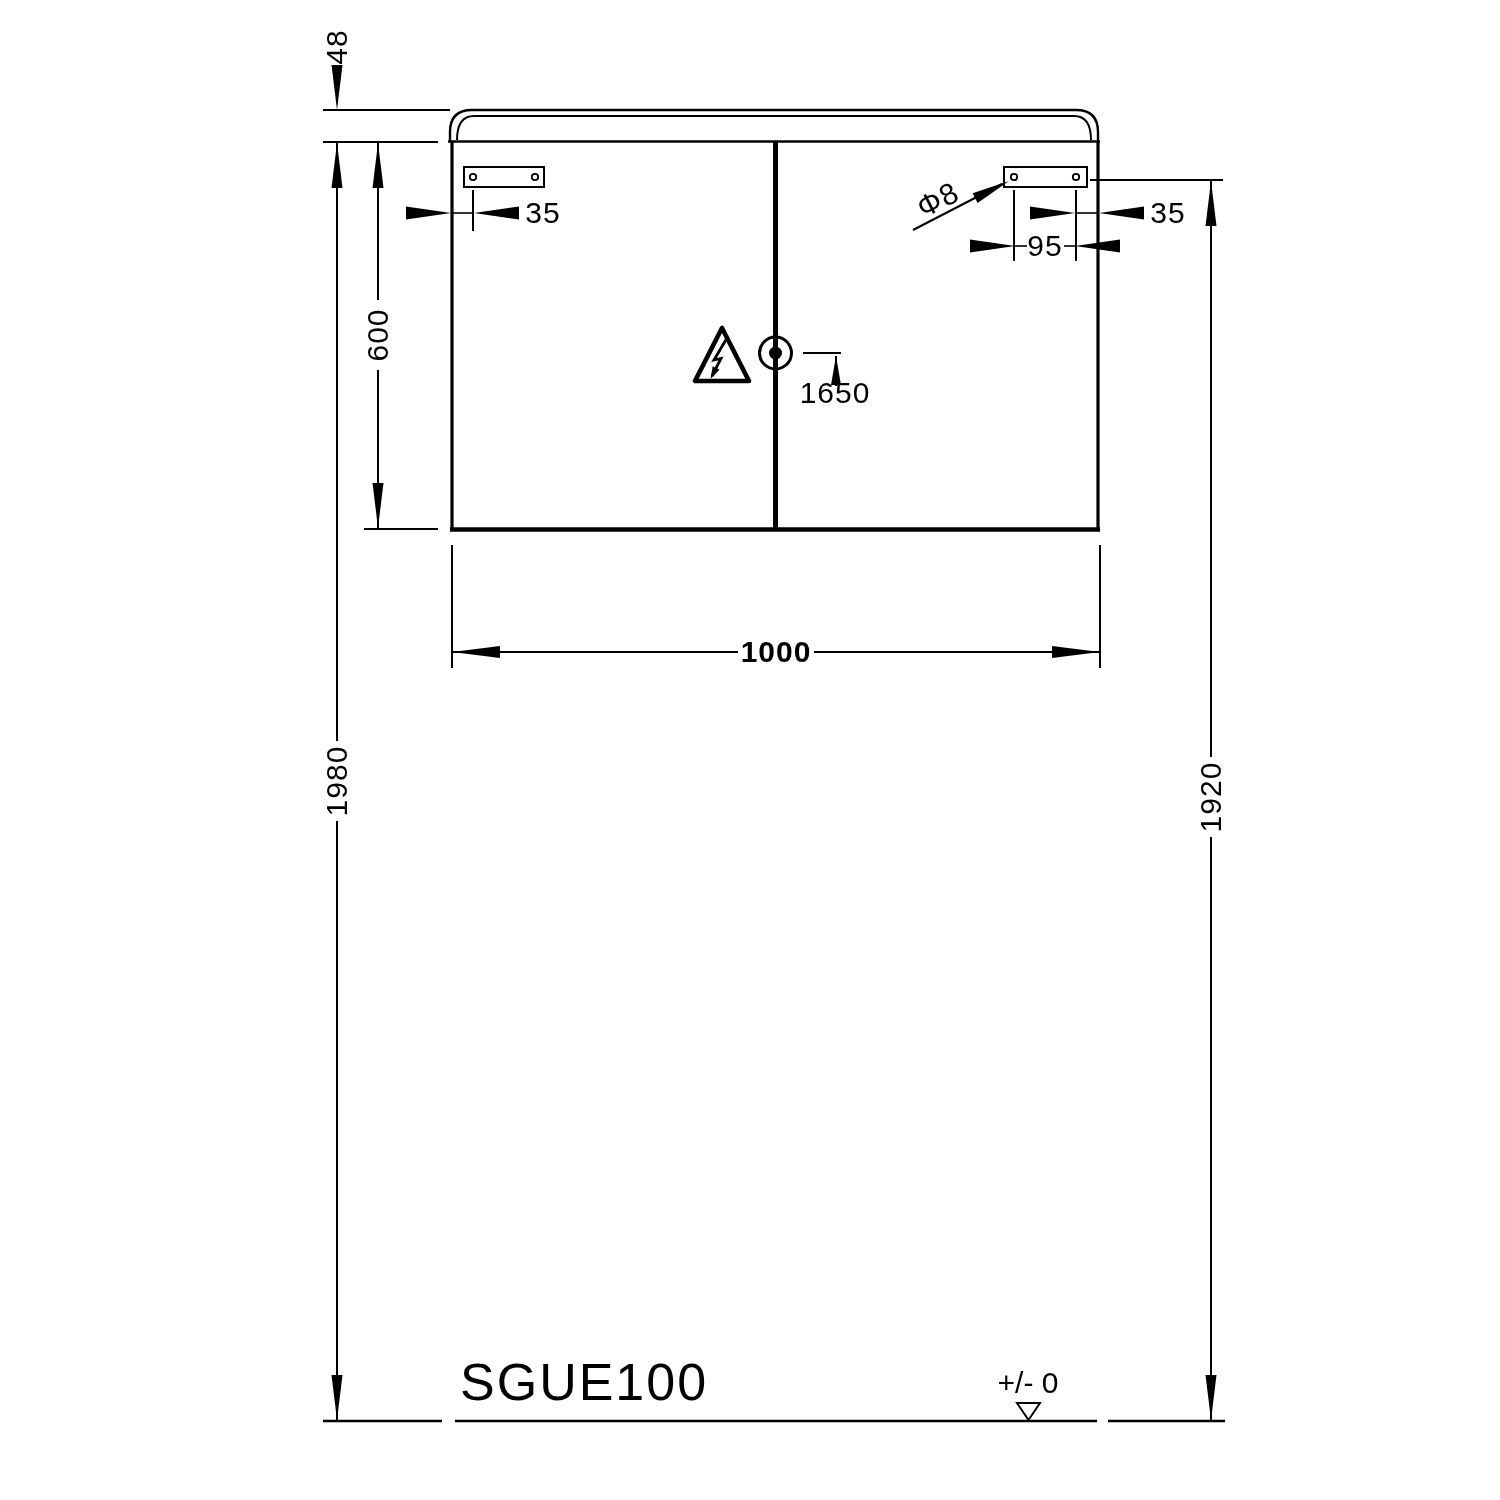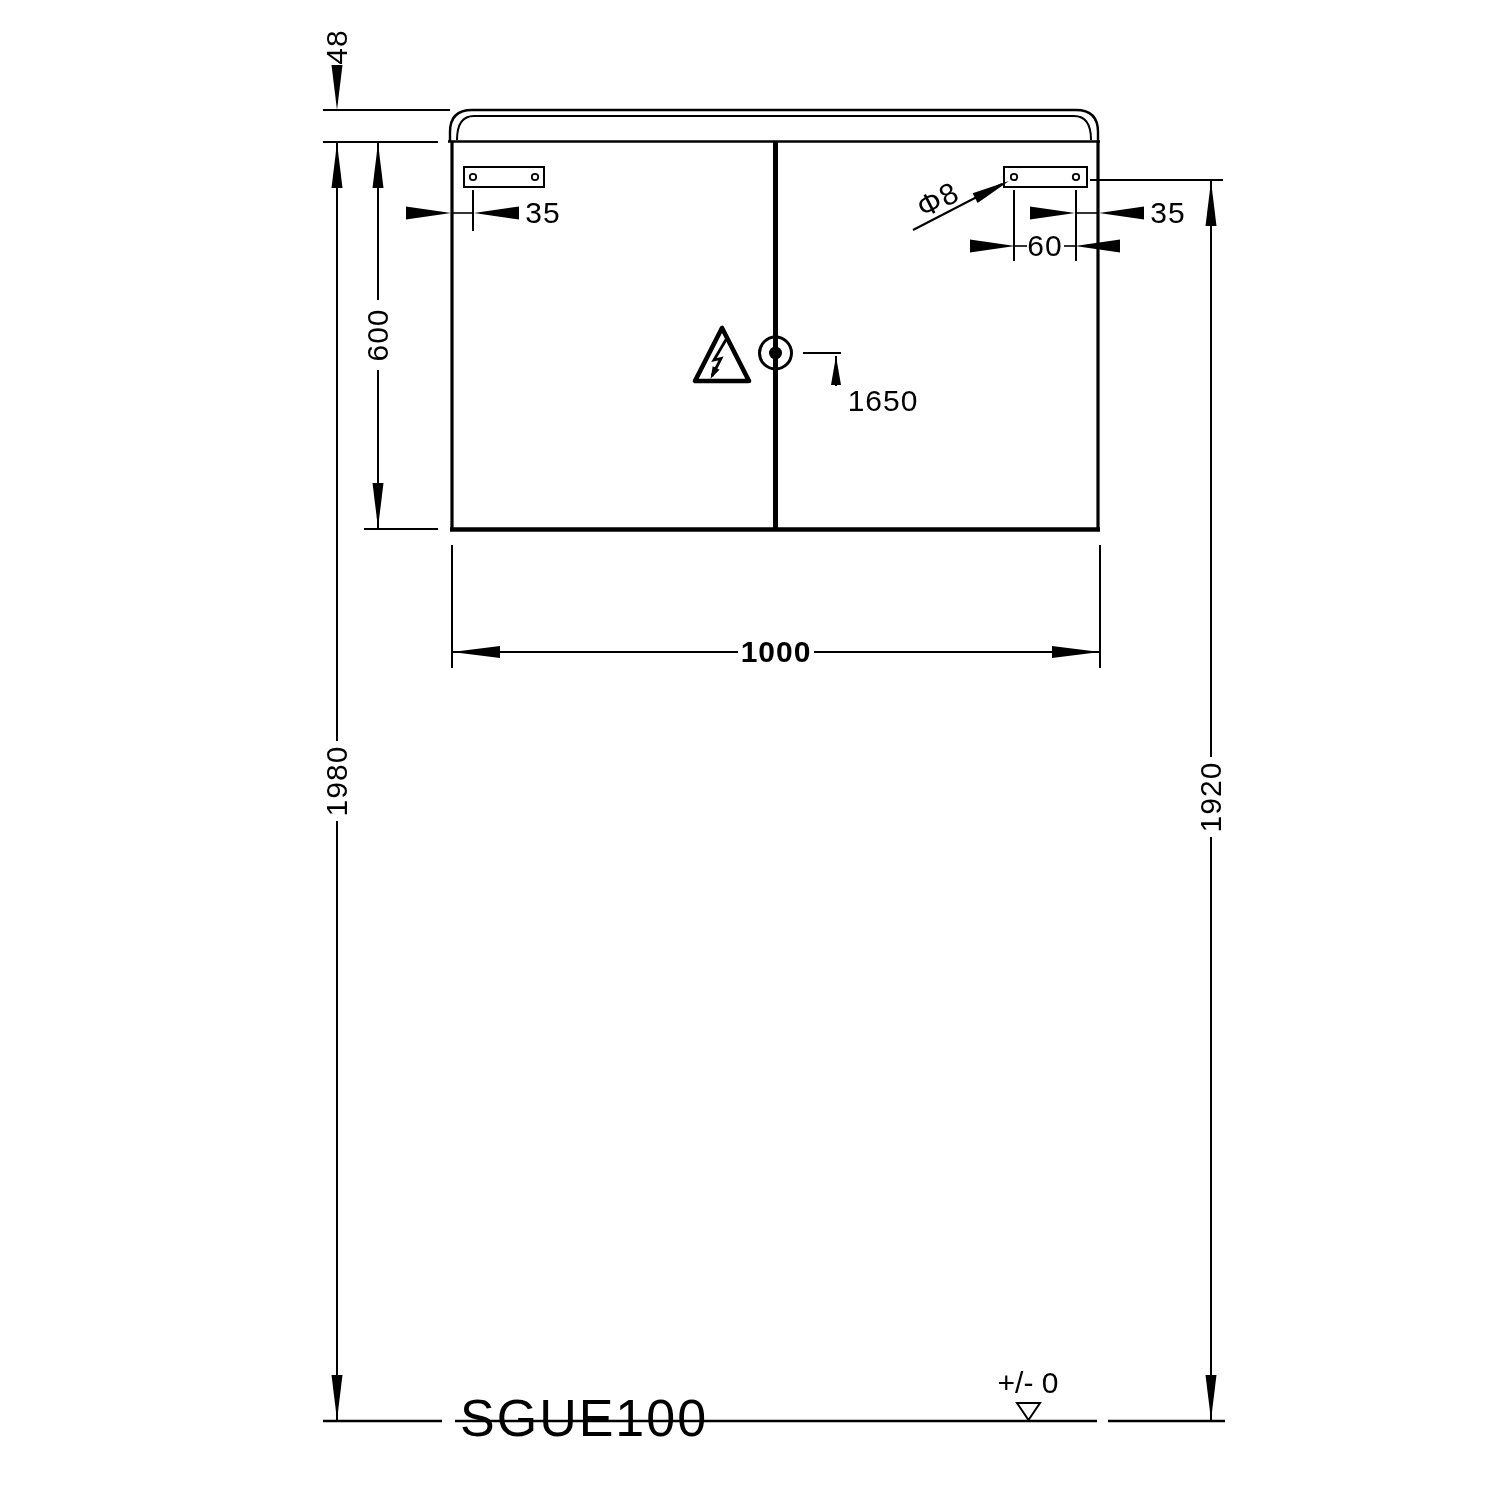--- a/index.html
+++ b/index.html
@@ -172,27 +172,27 @@
   <div class="dim-label vertical" style="left:267px;top:32px;">48</div>
 
   <div class="dim-label vertical" style="left:308px;top:320px;">600</div>
 
   <div class="dim-label vertical" style="left:267px;top:766px;">1980</div>
 
   <div class="dim-label vertical" style="left:1141px;top:782px;">1920</div>
 
   <div class="dim-label" style="left:726px;top:637px;width:100px;font-weight:bold;">1000</div>
 
-  <div class="dim-label" style="left:795px;top:386px;width:80px;margin-left:48px;">1650</div>
+  <div class="dim-label" style="left:795px;top:378px;width:80px;">1650</div>
 
   <div class="dim-label" style="left:523px;top:198px;width:40px;">35</div>
 
   <div class="dim-label" style="left:1148px;top:198px;width:40px;">35</div>
 
-  <div class="dim-label" style="left:1025px;top:231px;width:40px;">60</div>
+  <div class="dim-label" style="left:1025px;top:231px;width:40px;">95</div>
 
   <div class="dim-label diag" style="left:893px;top:185px;">Φ8</div>
 
-  <div class="model-label" style="left:460px;top:1356px;margin-top:36px;">SGUE100</div>
+  <div class="model-label" style="left:460px;top:1356px;">SGUE100</div>
 
   <div class="datum-label" style="left:968px;top:1368px;">+/- 0</div>
 
 </div>
 
 </body></html>

